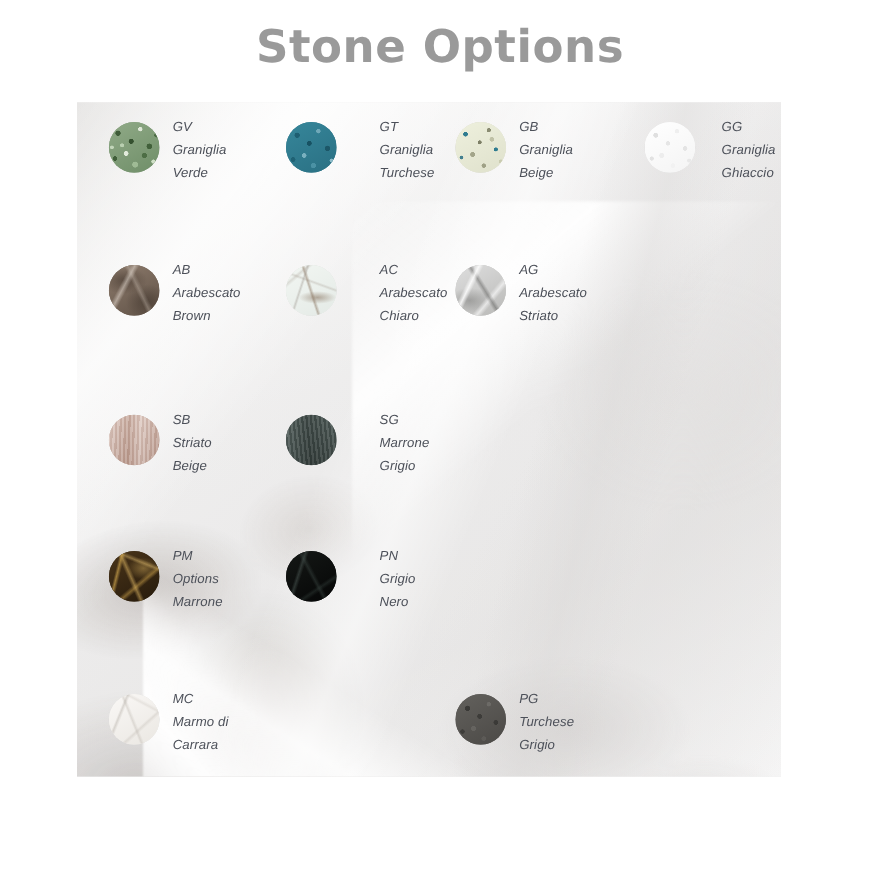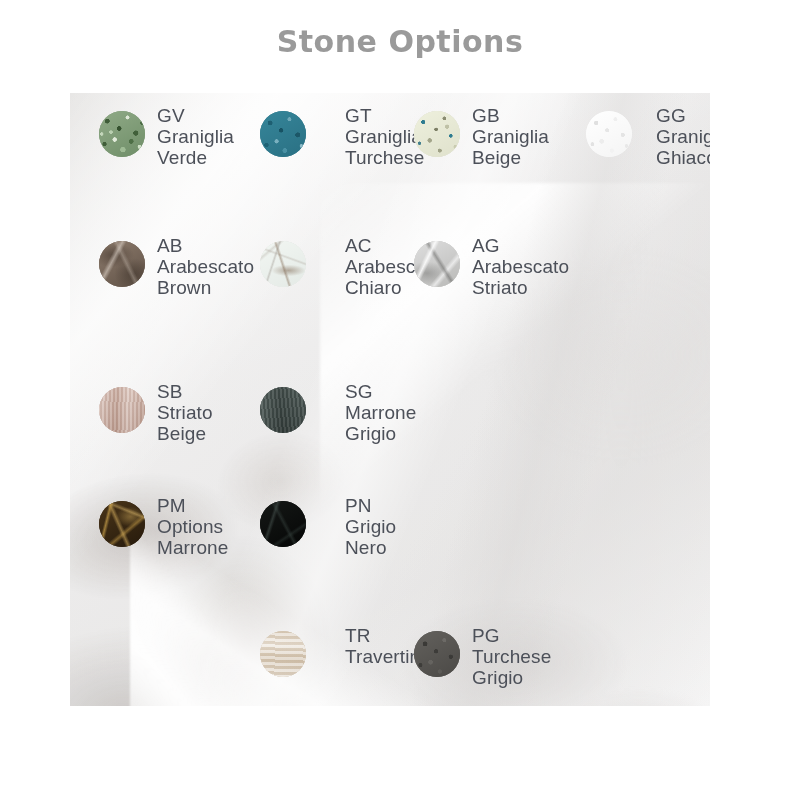--- a/index.html
+++ b/index.html
@@ -21,21 +21,21 @@
     background: #ffffff;
   }
 
   
   .title {
     position: absolute;
     left: 0;
     top: 14px;
     width: 800px;
     text-align: center;
-    font-size: 30px;
+    font-size: 41px;
     font-weight: bold;
     letter-spacing: 0.5px;
     color: #9a9a9a;
     font-family: "DejaVu Sans", sans-serif;
     line-height: 56px;
     user-select: none;
   }
 
   
   .panel {
@@ -123,39 +123,40 @@
     width: 46px;
     height: 46px;
     border-radius: 50%;
     margin-top: 6px;
     overflow: hidden;
     position: relative;
     background-color: #cfcfcf;
   }
   .swatch .tex { position: absolute; inset: 0; }
   .option-label {
-    font-size: 19px;
+    font-size: 12px;
     line-height: 21px;
     color: #4c5059;
     white-space: pre-line;
     font-family: "Liberation Sans", sans-serif;
     padding-top: 0px;
     letter-spacing: 0.1px;
+    font-style: italic;
   }
 
   
   .col0 { left: 29px; }
   .col1 { left: 190px; gap: 39px; }
   .col2 { left: 344px; }
   .col3 { left: 516px; gap: 24px; }
 
   
   .r0 { top: 12px; }
   .r1 { top: 142px; }
-  .r2 { top: 288px; }
+  .r2 { top: 278px; }
   .r3 { top: 402px; }
   .r4 { top: 532px; }
 
   
   
   .tex-GV {
     background-color: #7e9b76;
     background-image:
       radial-gradient(circle at 18% 22%, #3f5c38 0 2.2px, transparent 2.6px),
       radial-gradient(circle at 62% 14%, #dfe8d8 0 1.8px, transparent 2.2px),
@@ -418,26 +419,27 @@
           <div class="option col1">
             <div class="swatch">
               <div class="tex tex-PN"></div>
             </div>
             <div class="option-label">PN
 Grigio
 Nero</div>
           </div>
         </div>
         <div class="row r4">
-          <div class="option col1">
-            <div class="swatch">
-              <div class="tex tex-TR"></div>
-            </div>
-            <div class="option-label">TR
-Travertino</div>
+          <div class="option col0">
+            <div class="swatch">
+              <div class="tex tex-MC"></div>
+            </div>
+            <div class="option-label">MC
+Marmo di
+Carrara</div>
           </div>
           <div class="option col2">
             <div class="swatch">
               <div class="tex tex-PG"></div>
             </div>
             <div class="option-label">PG
 Turchese
 Grigio</div>
           </div>
         </div>

